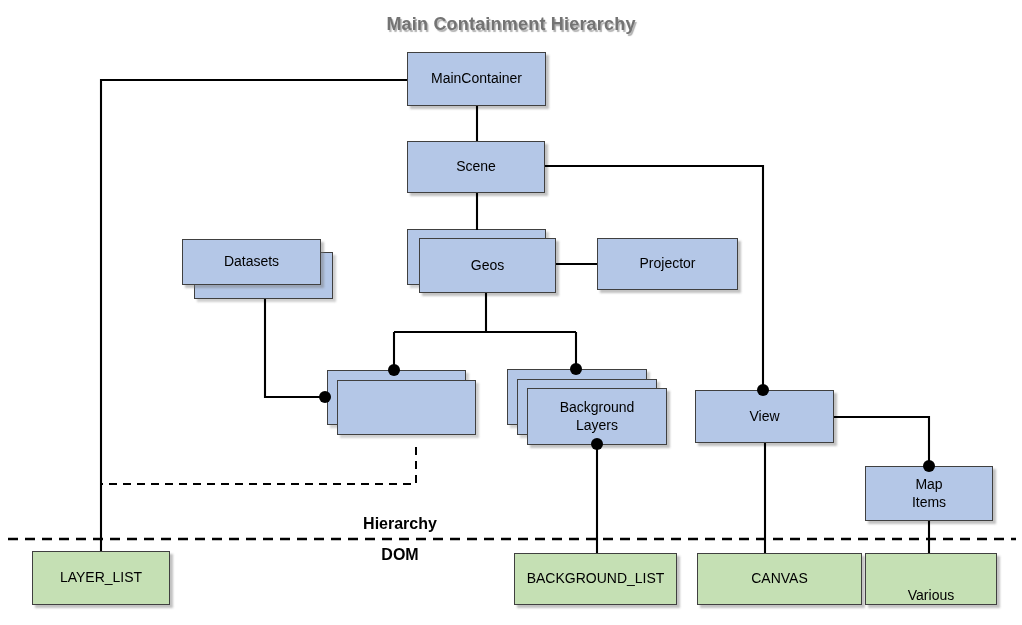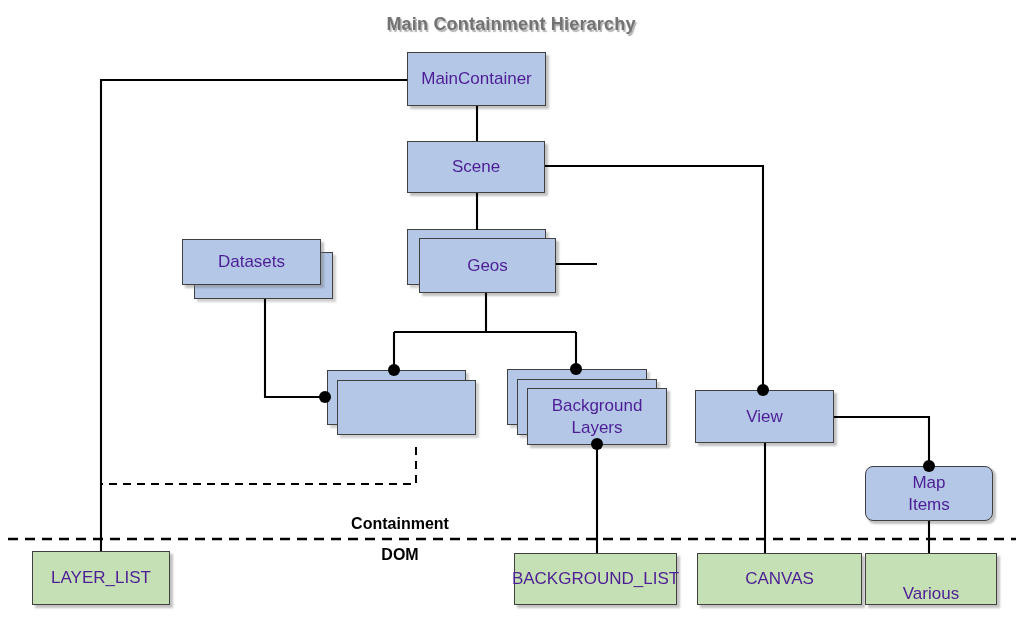--- a/index.html
+++ b/index.html
@@ -18,21 +18,21 @@
     text-shadow:1.5px 1.5px 1px rgba(80,80,80,0.45);
     letter-spacing:0.2px;
   }
   .node{
     position:absolute;
     box-sizing:border-box;
     border:1.4px solid var(--border,#404040);
     background:var(--container-fill,#b4c7e7);
     box-shadow:2.5px 2.5px 2px rgba(120,120,120,0.45);
     display:flex;align-items:center;justify-content:center;
-    font-size:17px;color:#4c1d95;
+    font-size:14px;color:#000000;
     text-align:center;line-height:1.25;
   }
   .node.dom-node{ background:var(--dom-fill,#c5e0b4); }
   .node.stack-shadow{ box-shadow:2.5px 2.5px 2px rgba(120,120,120,0.35); }
   .wrap-narrow{ display:inline-block; }
   svg.wires{ position:absolute;left:0;top:0;pointer-events:none; }
   svg.wires path, svg.wires line{
     stroke:var(--connector,#000000); stroke-width:2.1; fill:none;
   }
   svg.wires line.dash-main{ stroke-dasharray:10 7; stroke-width:2.4; }
@@ -62,53 +62,56 @@
   <div class="node stack-shadow" style="left:194px;top:252px;width:139px;height:47px;"></div>
   <div class="node" style="left:182px;top:239px;width:139px;height:46px;">
     <span>Datasets</span>
   </div>
 
   <div class="node stack-shadow" style="left:407px;top:229px;width:139px;height:56px;"></div>
   <div class="node" style="left:419px;top:238px;width:137px;height:55px;">
     <span>Geos</span>
   </div>
 
+  <div class="node" style="left:597px;top:238px;width:141px;height:52px;">
+    <span>Projector</span>
+  </div>
 
 
   <div class="node stack-shadow" style="left:327px;top:370px;width:139px;height:55px;"></div>
   <div class="node stack-shadow" style="left:337px;top:380px;width:139px;height:55px;"></div>
 
   <div class="node stack-shadow" style="left:507px;top:369px;width:140px;height:56px;"></div>
   <div class="node stack-shadow" style="left:517px;top:379px;width:140px;height:56px;"></div>
   <div class="node" style="left:527px;top:388px;width:140px;height:57px;">
     <span class="wrap-narrow" style="width:95px;">Background Layers</span>
   </div>
 
   <div class="node" style="left:695px;top:390px;width:139px;height:53px;">
     <span>View</span>
   </div>
 
-  <div class="node" style="left:865px;top:466px;width:128px;height:55px;border-radius:8px;">
+  <div class="node" style="left:865px;top:466px;width:128px;height:55px;">
     <span class="wrap-narrow" style="width:50px;">Map Items</span>
   </div>
 
   <div class="node dom-node" style="left:32px;top:551px;width:138px;height:54px;">
     <span>LAYER_LIST</span>
   </div>
   <div class="node dom-node" style="left:514px;top:553px;width:163px;height:52px;">
     <span>BACKGROUND_LIST</span>
   </div>
   <div class="node dom-node" style="left:697px;top:553px;width:165px;height:52px;">
     <span>CANVAS</span>
   </div>
   <div class="node dom-node" style="left:865px;top:553px;width:132px;height:52px;align-items:flex-end;">
     <span>Various</span>
   </div>
 
-  <div class="zone-label" style="left:340px;top:515px;">Containment</div>
+  <div class="zone-label" style="left:340px;top:515px;">Hierarchy</div>
   <div class="zone-label" style="left:340px;top:546px;">DOM</div>
 
   <svg class="wires" width="1022" height="625" viewBox="0 0 1022 625">
     <path d="M407,80 H101 V551"></path>
     <path d="M477,106 V141"></path>
     <path d="M477,193 V230"></path>
     <path d="M545,166 H763 V390"></path>
     <path d="M556,264 H597"></path>
     <path d="M486,293 V332"></path>
     <path d="M394,332 H576"></path>

